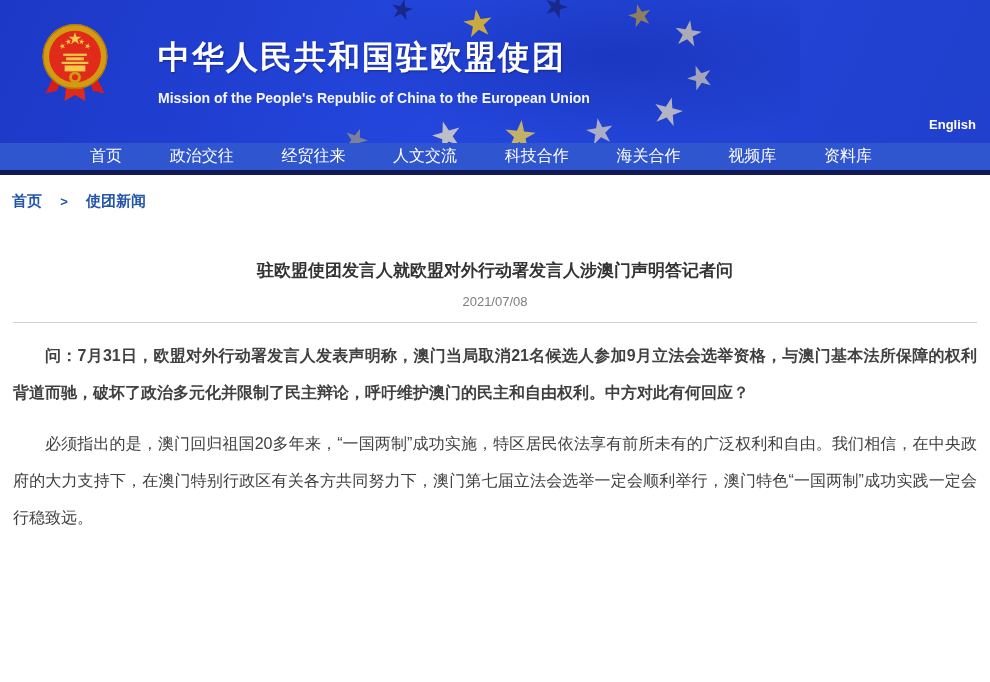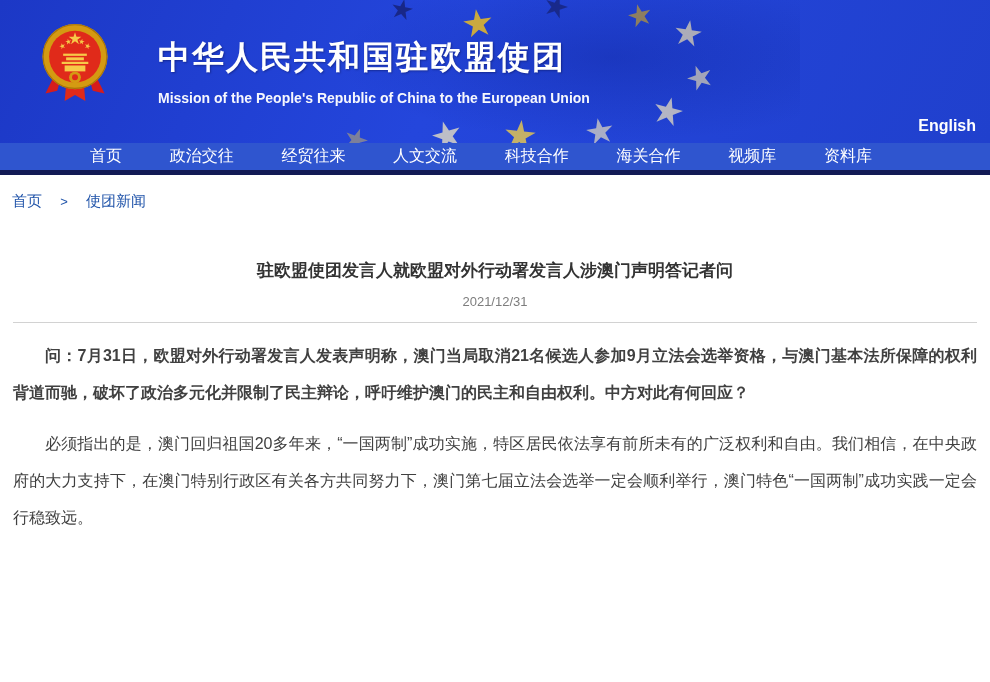--- a/index.html
+++ b/index.html
@@ -10,30 +10,30 @@
   .header { position:relative; height:143px; overflow:hidden;
             background:linear-gradient(115deg,#1c38c6 0%,#2446dc 45%,#2040cd 100%); }
   .flag-stars { position:absolute; left:345px; top:0; width:430px; height:143px; }
   .flag-tint { position:absolute; left:330px; top:0; width:470px; height:143px;
                background:radial-gradient(ellipse at 60% 40%, rgba(6,22,130,.28), rgba(6,22,130,0) 70%); }
   .logo-wrap { position:absolute; left:38px; top:22px; display:flex; align-items:flex-end; cursor:pointer; }
   .emblem { width:74px; height:84px; }
   .titles { margin-left:46px; color:#fff; }
   .site-title { font-size:32px; font-weight:bold; letter-spacing:2px; text-shadow:1px 1px 2px rgba(0,0,40,.35); }
   .site-subtitle { font-size:14px; margin-top:10px; font-weight:bold; opacity:.96; }
-  .lang-link { position:absolute; right:14px; top:117px; color:#fff; font-size:16px;
+  .lang-link { position:absolute; right:14px; top:117px; color:#fff; font-size:13px;
                font-weight:bold; text-decoration:none; cursor:pointer; }
 
   
   .nav { height:32px; background:#2f55cf; display:flex; align-items:center;
          justify-content:space-between; padding:0 118px 0 90px; border-bottom:5px solid #121a55; }
   .nav a { color:#fff; font-size:16px; text-decoration:none; cursor:pointer; white-space:nowrap; }
 
   
-  .breadcrumb { padding:17px 19px 10px 12px; font-size:15px; color:#2255aa; }
+  .breadcrumb { padding:17px 19px 10px 12px; font-size:15px; color:#2255aa;font-weight:bold; }
   .breadcrumb .crumb { color:#2255aa; text-decoration:none; cursor:pointer; }
   .breadcrumb .sep { margin:0 14px; color:#2255aa; font-size:13px; }
 
   
   .article { padding:0 13px; }
   .article-title { margin-top:38px; text-align:center; font-size:17px; font-weight:bold; color:#333; }
   .article-date { margin-top:12px; text-align:center; font-size:13px; color:#7d7d7d; }
   .rule { border:none; border-top:1px solid #d2d2d2; margin:13px 0 2px 0; }
   .para { font-size:16px; color:#404040; line-height:37px; text-indent:2em;
           text-align:justify; margin-top:14px; }
@@ -109,19 +109,19 @@
 </div>
 
 <div class="breadcrumb">
   <a class="crumb">首页</a>
   <span class="sep">&gt;</span>
   <a class="crumb">使团新闻</a>
 </div>
 
 <div class="article">
   <div class="article-title">驻欧盟使团发言人就欧盟对外行动署发言人涉澳门声明答记者问</div>
-  <div class="article-date">2021/12/31</div>
+  <div class="article-date">2021/07/08</div>
   <hr class="rule">
 
   <div class="para q">问：7月31日，欧盟对外行动署发言人发表声明称，澳门当局取消21名候选人参加9月立法会选举资格，与澳门基本法所保障的权利背道而驰，破坏了政治多元化并限制了民主辩论，呼吁维护澳门的民主和自由权利。中方对此有何回应？</div>
   <div class="para">必须指出的是，澳门回归祖国20多年来，“一国两制”成功实施，特区居民依法享有前所未有的广泛权利和自由。我们相信，在中央政府的大力支持下，在澳门特别行政区有关各方共同努力下，澳门第七届立法会选举一定会顺利举行，澳门特色“一国两制”成功实践一定会行稳致远。</div>
 
 </div>
 
 </body></html>

